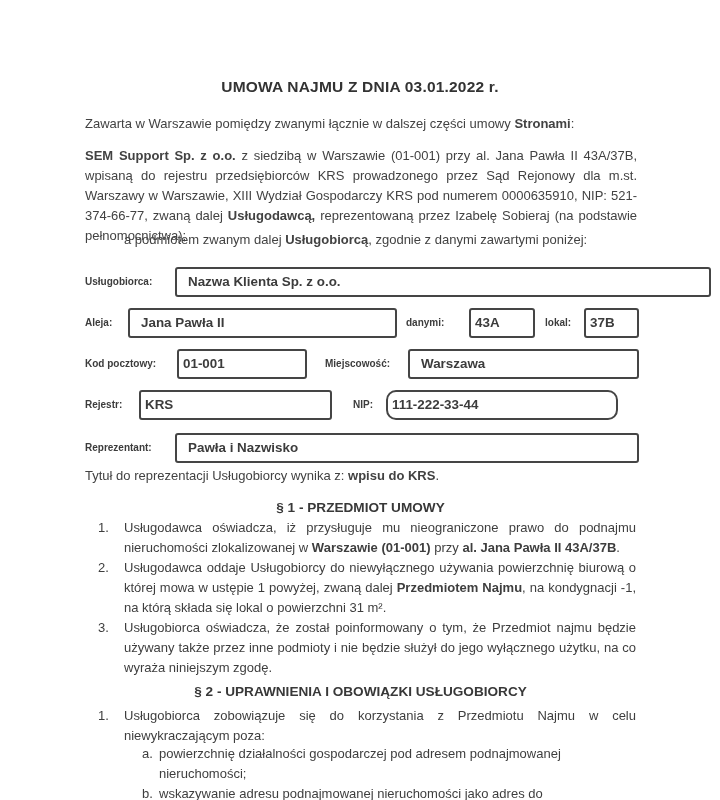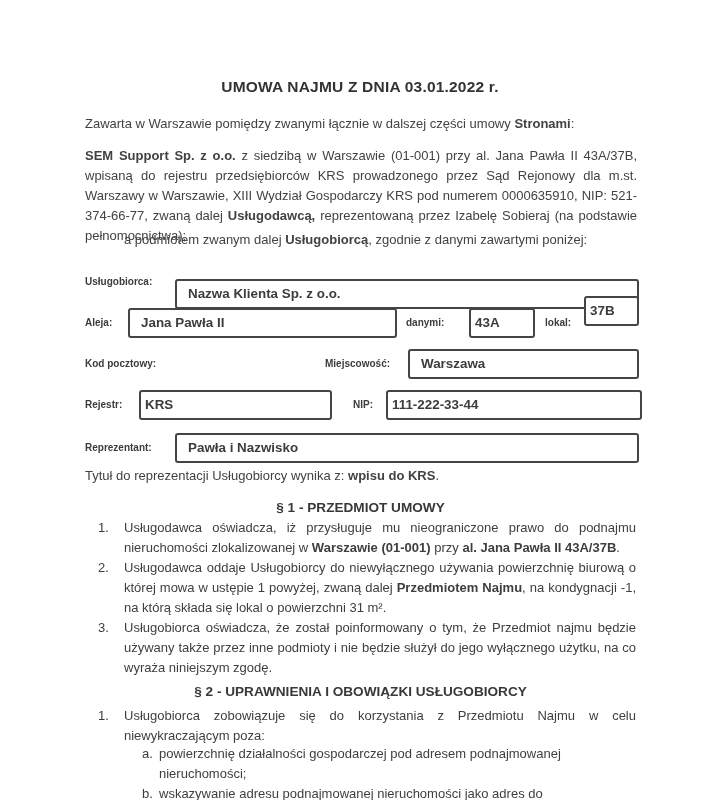--- a/index.html
+++ b/index.html
@@ -46,37 +46,38 @@
 
   <div class="abs doc-title">UMOWA NAJMU Z DNIA 03.01.2022 r.</div>
 
   <div class="abs body-text" style="top:114px;left:85px;width:552px;"><span>Zawarta w Warszawie pomiędzy zwanymi łącznie w dalszej części umowy </span><b>Stronami</b><span>:</span></div>
 
   <div class="abs body-text just" style="top:146px;left:85px;width:552px;"><b>SEM Support Sp. z o.o.</b><span> z siedzibą w Warszawie (01-001) przy al. Jana Pawła II 43A/37B, wpisaną do rejestru przedsiębiorców KRS prowadzonego przez Sąd Rejonowy dla m.st. Warszawy w Warszawie, XIII Wydział Gospodarczy KRS pod numerem 0000635910, NIP: 521-374-66-77, zwaną dalej </span><b>Usługodawcą,</b><span> reprezentowaną przez Izabelę Sobieraj (na podstawie pełnomocnictwa);</span></div>
 
   <div class="abs body-text" style="top:230px;left:85px;width:552px;padding-left:39px;"><span>a podmiotem zwanym dalej </span><b>Usługobiorcą</b><span>, zgodnie z danymi zawartymi poniżej:</span></div>
 
   <div class="abs field-label" style="top:267px;left:85px;">Usługobiorca:</div>
-  <div class="fbox" style="top:267px;left:175px;width:464px;margin-top:12px;">Nazwa Klienta Sp. z o.o.</div>
+  <div class="fbox" style="top:267px;left:175px;width:536px;">Nazwa Klienta Sp. z o.o.</div>
 
   <div class="abs field-label" style="top:308px;left:85px;">Aleja:</div>
   <div class="fbox" style="top:308px;left:128px;width:269px;">Jana Pawła II</div>
   <div class="abs field-label" style="top:308px;left:406px;">danymi:</div>
   <div class="fbox center" style="top:308px;left:469px;width:66px;">43A</div>
   <div class="abs field-label" style="top:308px;left:545px;">lokal:</div>
-  <div class="fbox center" style="top:296px;left:584px;width:55px;">37B</div>
+  <div class="fbox center" style="top:308px;left:584px;width:55px;">37B</div>
 
   <div class="abs field-label" style="top:349px;left:85px;">Kod pocztowy:</div>
+  <div class="fbox center" style="top:349px;left:177px;width:130px;">01-001</div>
   <div class="abs field-label" style="top:349px;left:325px;">Miejscowość:</div>
   <div class="fbox" style="top:349px;left:408px;width:231px;">Warszawa</div>
 
   <div class="abs field-label" style="top:390px;left:85px;">Rejestr:</div>
   <div class="fbox center" style="top:390px;left:139px;width:193px;">KRS</div>
   <div class="abs field-label" style="top:390px;left:353px;">NIP:</div>
-  <div class="fbox center" style="top:390px;left:386px;width:256px;">111-222-33-44</div>
+  <div class="fbox center" style="top:390px;left:386px;width:232px;border-radius:10px;">111-222-33-44</div>
 
   <div class="abs field-label" style="top:433px;left:85px;">Reprezentant:</div>
   <div class="fbox" style="top:433px;left:175px;width:464px;">Pawła i Nazwisko</div>
 
   <div class="abs body-text" style="top:466px;left:85px;width:552px;"><span>Tytuł do reprezentacji Usługobiorcy wynika z: </span><b>wpisu do KRS</b><span>.</span></div>
 
   <div class="abs sec-head" style="top:498px;">§ 1 - PRZEDMIOT UMOWY</div>
 
   <div class="abs olist" style="top:518px;">
     <div class="oli">

